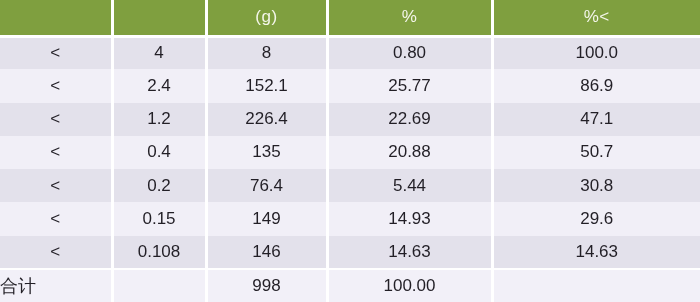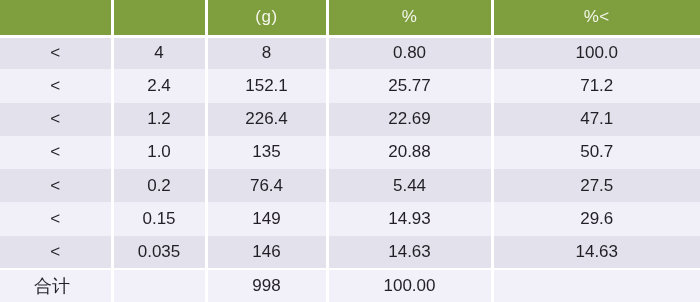--- a/index.html
+++ b/index.html
@@ -61,21 +61,20 @@
     padding: 0;
     border-right: 3px solid #ffffff;
   }
   tbody td:last-child { border-right: none; margin-left: 25px; }
 
   tbody tr.row-total td {
     border-top: 2px solid #ffffff;
   }
   td.cell-label-left {
     text-align: left;
-    padding-left: 34px;
     font-size: 18px;
   }
 </style>
 </head>
 <body>
 
 <table class="sieve-table">
   <colgroup>
     <col class="c-op">
     <col class="c-size">
@@ -100,53 +99,53 @@
       <td>4</td>
       <td>8</td>
       <td>0.80</td>
       <td>100.0</td>
     </tr>
     <tr class="row-even">
       <td>&lt;</td>
       <td>2.4</td>
       <td>152.1</td>
       <td>25.77</td>
-      <td>71.2</td>
+      <td>86.9</td>
     </tr>
     <tr class="row-odd">
       <td>&lt;</td>
       <td>1.2</td>
       <td>226.4</td>
       <td>22.69</td>
       <td>47.1</td>
     </tr>
     <tr class="row-even">
       <td>&lt;</td>
-      <td>1.0</td>
+      <td>0.4</td>
       <td>135</td>
       <td>20.88</td>
       <td>50.7</td>
     </tr>
     <tr class="row-odd">
       <td>&lt;</td>
       <td>0.2</td>
       <td>76.4</td>
       <td>5.44</td>
-      <td>27.5</td>
+      <td>30.8</td>
     </tr>
     <tr class="row-even">
       <td>&lt;</td>
       <td>0.15</td>
       <td>149</td>
       <td>14.93</td>
       <td>29.6</td>
     </tr>
     <tr class="row-odd">
       <td>&lt;</td>
-      <td>0.035</td>
+      <td>0.108</td>
       <td>146</td>
       <td>14.63</td>
       <td>14.63</td>
     </tr>
     <tr class="row-total">
       <td class="cell-label-left">合计</td>
       <td></td>
       <td>998</td>
       <td>100.00</td>
       <td></td>

